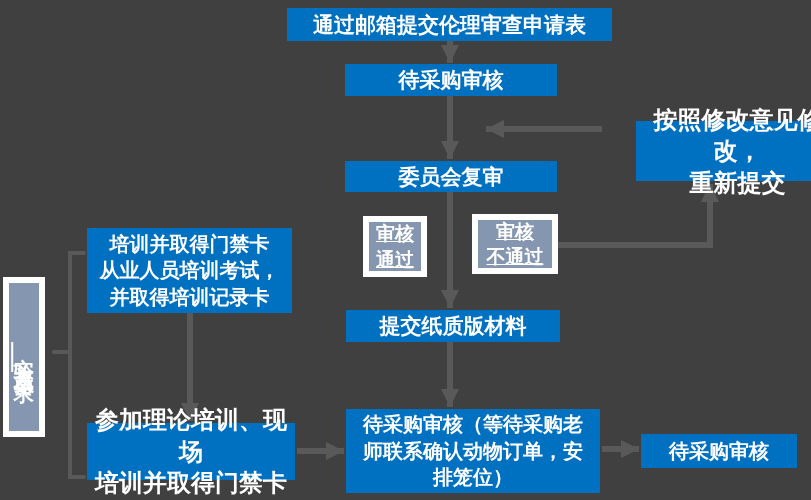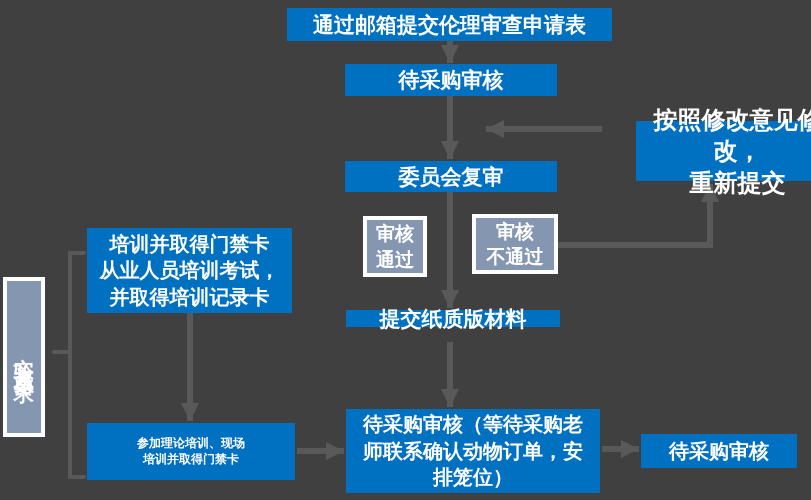--- a/index.html
+++ b/index.html
@@ -22,21 +22,21 @@
     display: flex;
     align-items: center;
     justify-content: center;
     text-align: center;
     color: #fff;
     font-weight: bold;
     white-space: pre-line;
     line-height: 1.32;
   }
   .node.blue { background: #0070C0; }
-  .node.gray { background: #8496B0; border: 4px solid #ffffff; }
+  .node.gray { background: #8496B0; border: 6px solid #ffffff; text-decoration: underline; }
   .vertical-text {
     writing-mode: vertical-rl;
     text-orientation: upright;
     letter-spacing: 5px;
   }
 </style>
 </head>
 <body>
 
 <div class="canvas">
@@ -78,29 +78,29 @@
 
   <div class="node blue" style="left:636px; top:121px; width:203px; height:60px; font-size:24px;">按照修改意见修改，
 重新提交</div>
 
   <div class="node gray" style="left:363px; top:216px; width:64px; height:61px; font-size:19px;">审核
 通过</div>
 
   <div class="node gray" style="left:472px; top:214px; width:86px; height:60px; font-size:19px;">审核
 不通过</div>
 
-  <div class="node blue" style="left:346px; top:310px; width:214px; height:17px; font-size:21px;">提交纸质版材料</div>
+  <div class="node blue" style="left:346px; top:310px; width:214px; height:32px; font-size:21px;">提交纸质版材料</div>
 
   <div class="node blue" style="left:87px; top:228px; width:205px; height:85px; font-size:20px;">培训并取得门禁卡
 从业人员培训考试，
 并取得培训记录卡</div>
 
   <div class="node gray vertical-text" style="left:3px; top:277px; width:42px; height:160px; font-size:20px;">实验人员要求</div>
 
-  <div class="node blue" style="left:87px; top:423px; width:208px; height:57px; font-size:12px;">参加理论培训、现场
+  <div class="node blue" style="left:87px; top:423px; width:208px; height:57px; font-size:24px;">参加理论培训、现场
 培训并取得门禁卡</div>
 
   <div class="node blue" style="left:346px; top:409px; width:254px; height:84px; font-size:20px;">待采购审核（等待采购老
 师联系确认动物订单，安
 排笼位）</div>
 
   <div class="node blue" style="left:641px; top:434px; width:156px; height:34px; font-size:20px;">待采购审核</div>
 
 </div>
 

